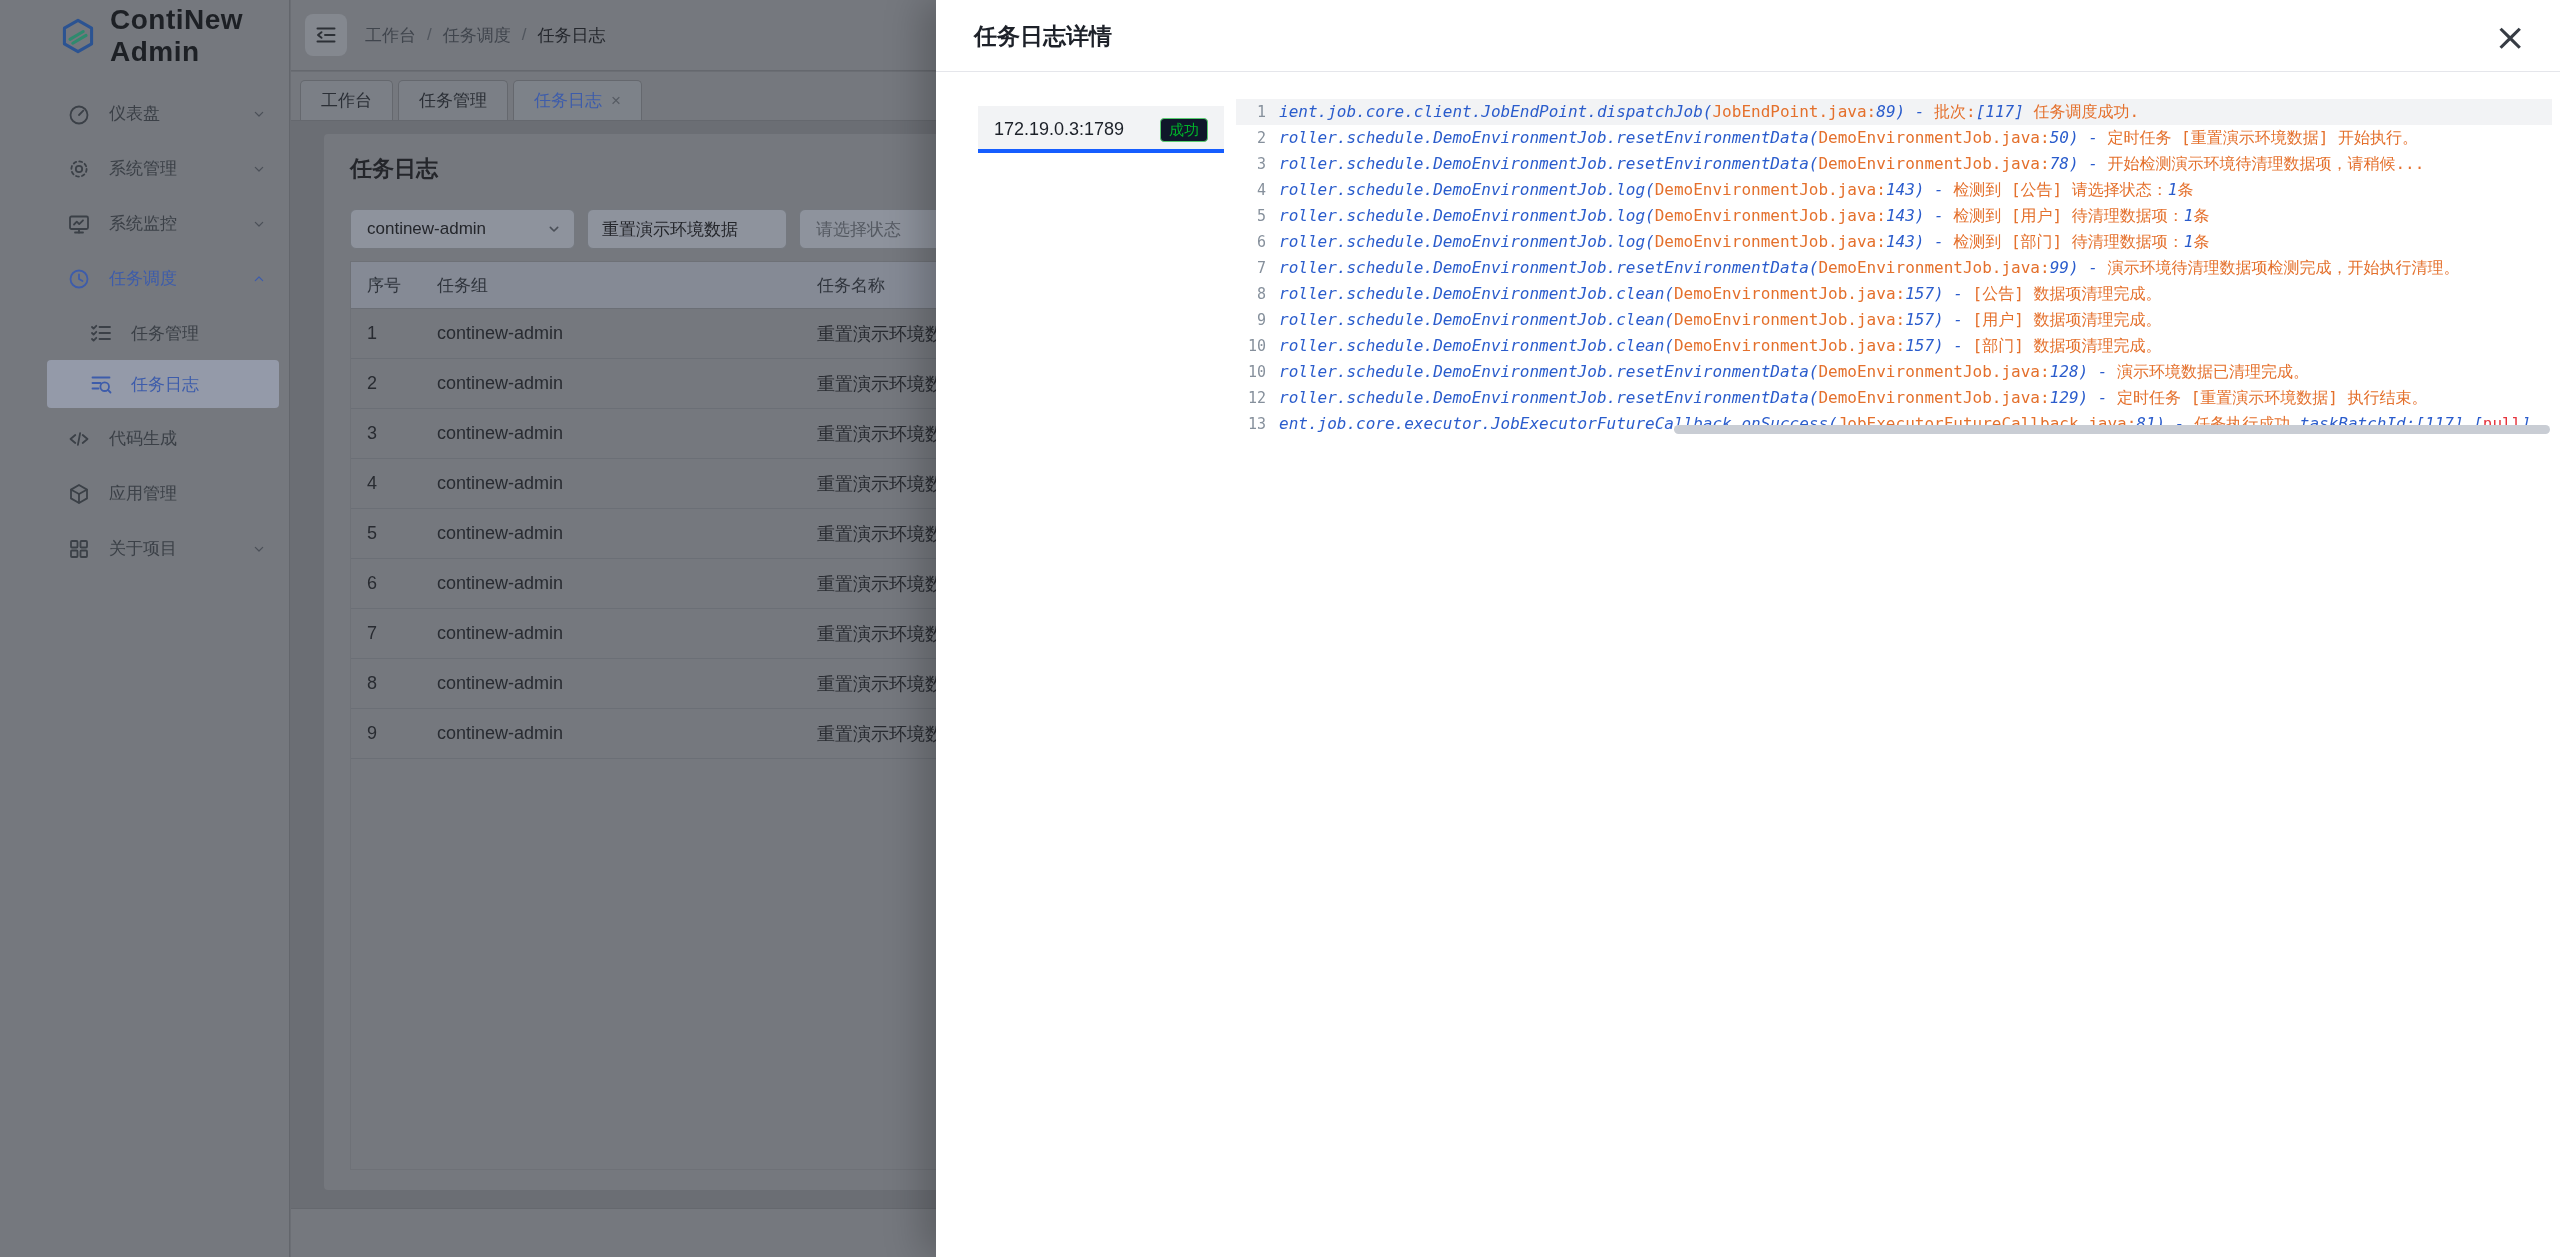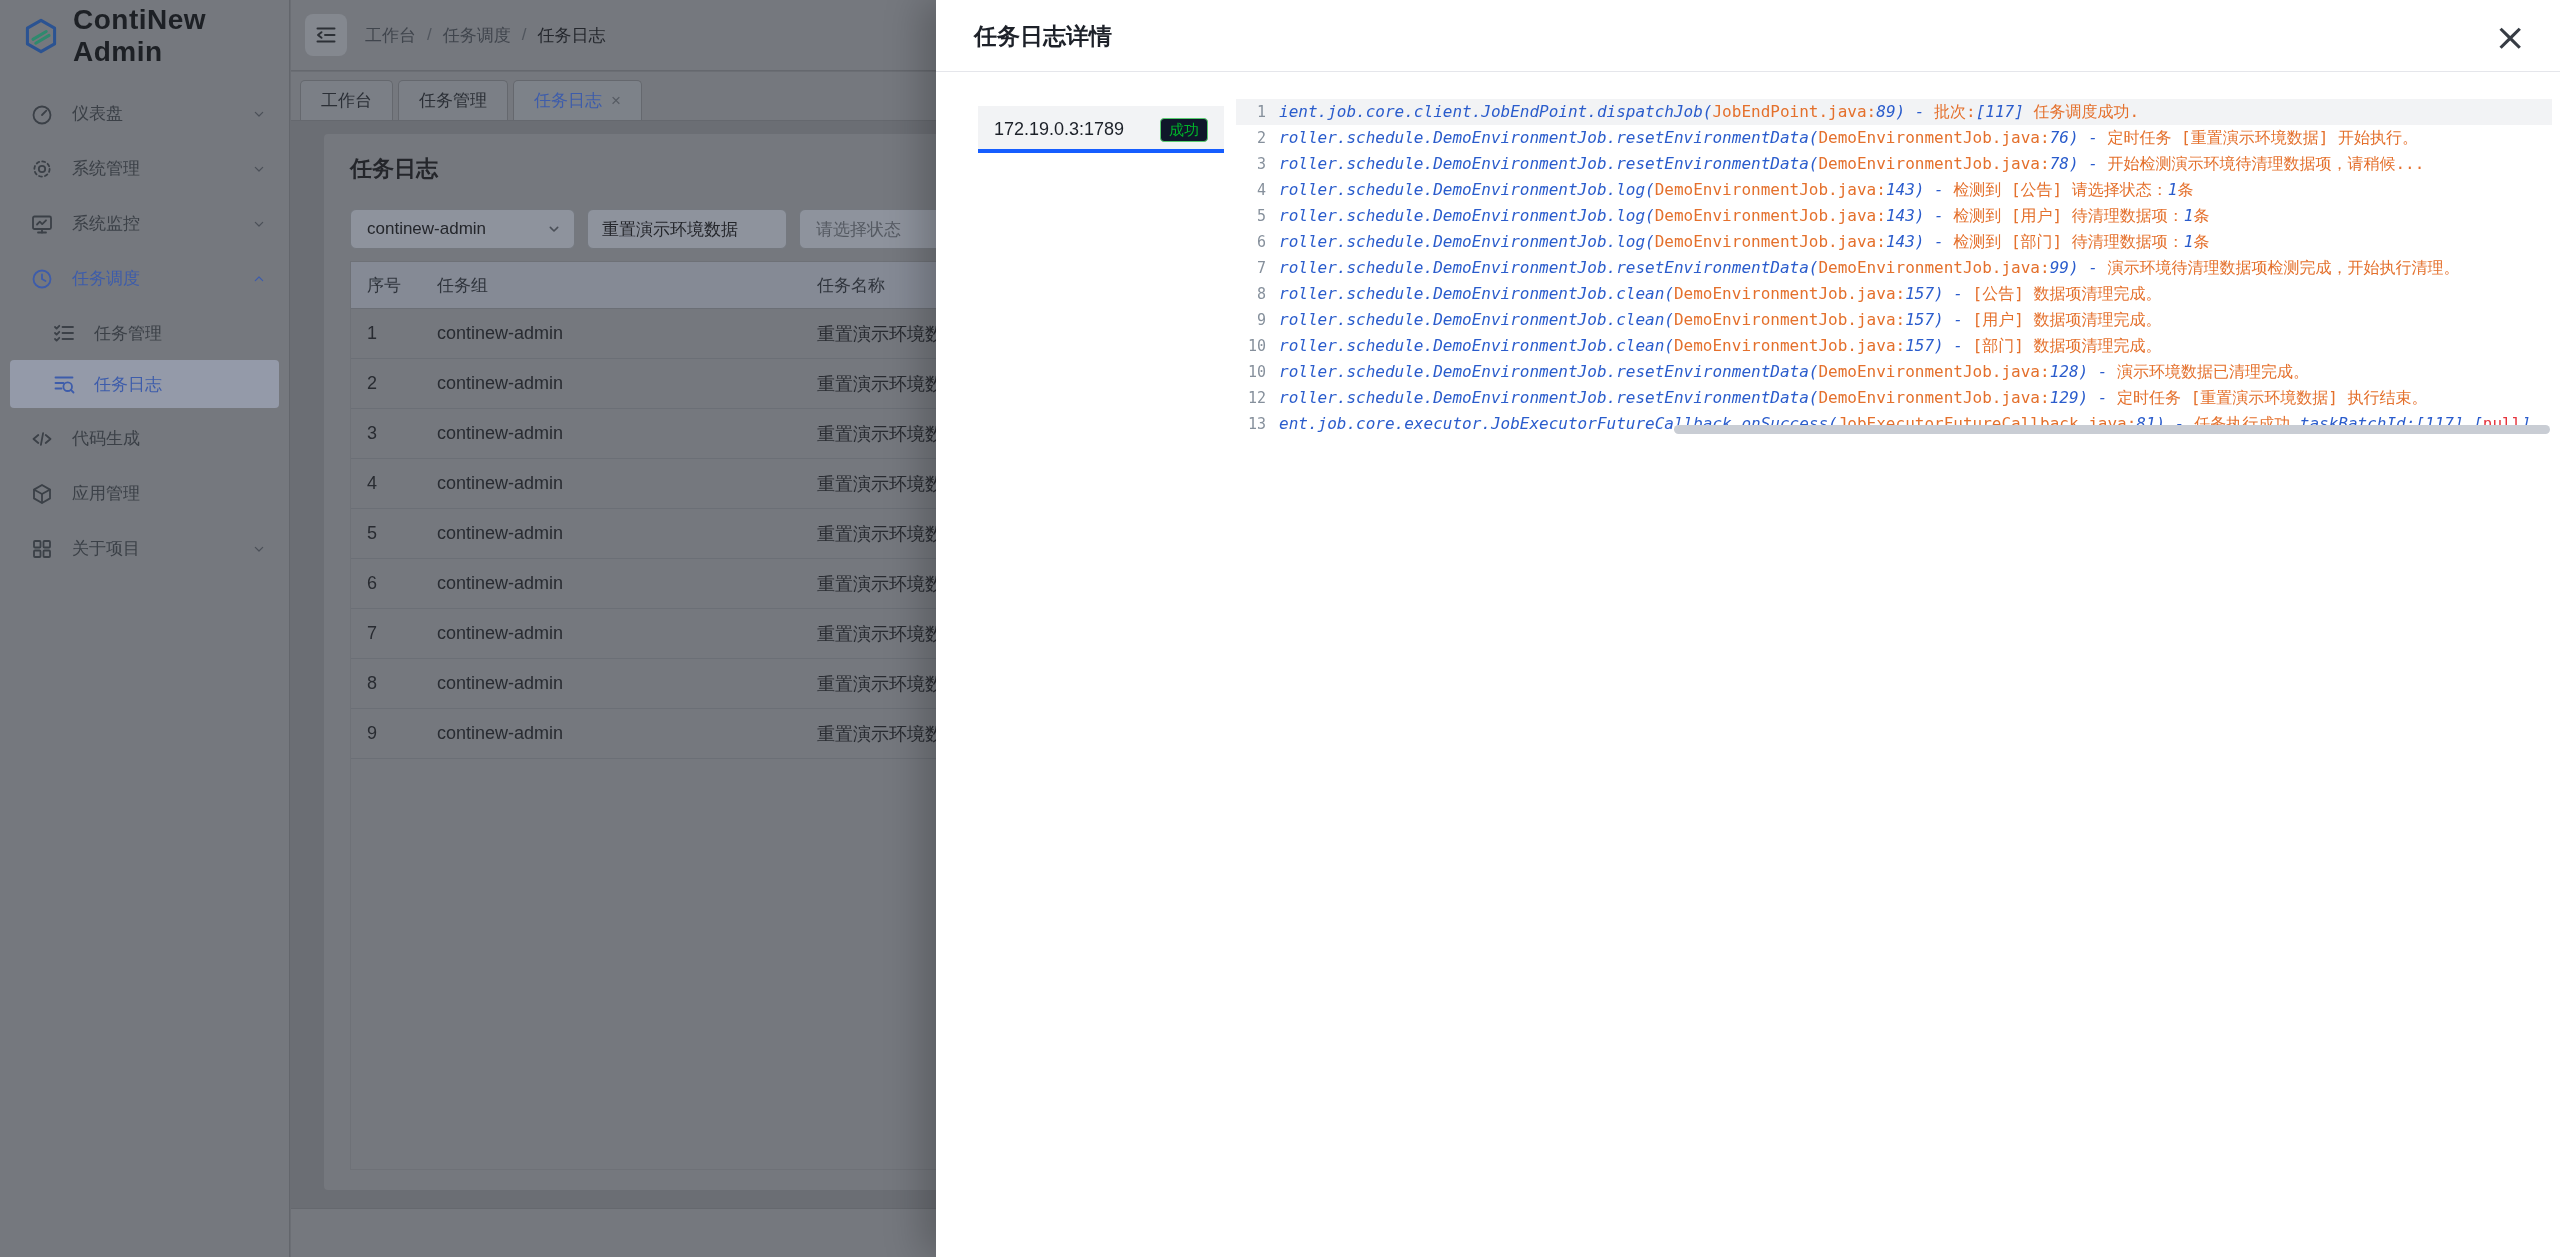--- a/index.html
+++ b/index.html
@@ -18,21 +18,21 @@
     --dimblue:#3d5cab;
     --accent:#165dff;
   }
   html,body{margin:0;padding:0;background:#555;}
   #screen{position:relative;width:2560px;height:1257px;overflow:hidden;
     font-family:"Liberation Sans","DejaVu Sans",sans-serif;background:var(--page);color:var(--text);}
   svg{display:block;}
 
   
   .sidebar{position:absolute;left:0;top:0;width:290px;height:1257px;background:var(--surface);
-    border-right:1px solid #63666c;box-sizing:border-box;}
+    border-right:1px solid #63666c;box-sizing:border-box;padding-left:37px;}
   .logo-row{height:72px;display:flex;align-items:center;padding-left:22px;}
   .brand{margin-left:13px;font-size:28px;font-weight:600;color:#1d2025;letter-spacing:.5px;}
   .menu{padding-top:14px;}
   .mi{height:55px;display:flex;align-items:center;padding:0 22px 0 30px;color:var(--text2);cursor:pointer;}
   .mi .ico{width:24px;height:24px;flex:0 0 24px;}
   .mi .lbl{margin-left:18px;font-size:17px;}
   .mi .chev{margin-left:auto;color:#4b5058;}
   .mi.active{color:var(--dimblue);}
   .mi.active .chev{color:var(--dimblue);}
   .sub{height:48px;margin:3px 10px;padding-left:42px;display:flex;align-items:center;border-radius:4px;color:var(--text2);cursor:pointer;}
@@ -371,21 +371,21 @@
       <span class="status-badge">成功</span>
     </div>
 
     <div class="log" id="log">
         <div class="ln hl">
     <span class="n">1</span>
     <span class="code"><span class="seg b">ient.job.core.client.JobEndPoint.dispatchJob(</span><span class="seg o">JobEndPoint.java:</span><span class="seg b">89) - </span><span class="seg o">批次:</span><span class="seg b">[117]</span><span class="seg o"> 任务调度成功.</span></span>
   </div>
         <div class="ln">
     <span class="n">2</span>
-    <span class="code"><span class="seg b">roller.schedule.DemoEnvironmentJob.resetEnvironmentData(</span><span class="seg o">DemoEnvironmentJob.java:</span><span class="seg b">76) - </span><span class="seg o">定时任务 [重置演示环境数据] 开始执行。</span></span>
+    <span class="code"><span class="seg b">roller.schedule.DemoEnvironmentJob.resetEnvironmentData(</span><span class="seg o">DemoEnvironmentJob.java:</span><span class="seg b">50) - </span><span class="seg o">定时任务 [重置演示环境数据] 开始执行。</span></span>
   </div>
         <div class="ln">
     <span class="n">3</span>
     <span class="code"><span class="seg b">roller.schedule.DemoEnvironmentJob.resetEnvironmentData(</span><span class="seg o">DemoEnvironmentJob.java:</span><span class="seg b">78) - </span><span class="seg o">开始检测演示环境待清理数据项，请稍候...</span></span>
   </div>
         <div class="ln">
     <span class="n">4</span>
     <span class="code"><span class="seg b">roller.schedule.DemoEnvironmentJob.log(</span><span class="seg o">DemoEnvironmentJob.java:</span><span class="seg b">143) - </span><span class="seg o">检测到 [公告] 请选择状态：</span><span class="seg b">1</span><span class="seg o">条</span></span>
   </div>
         <div class="ln">

